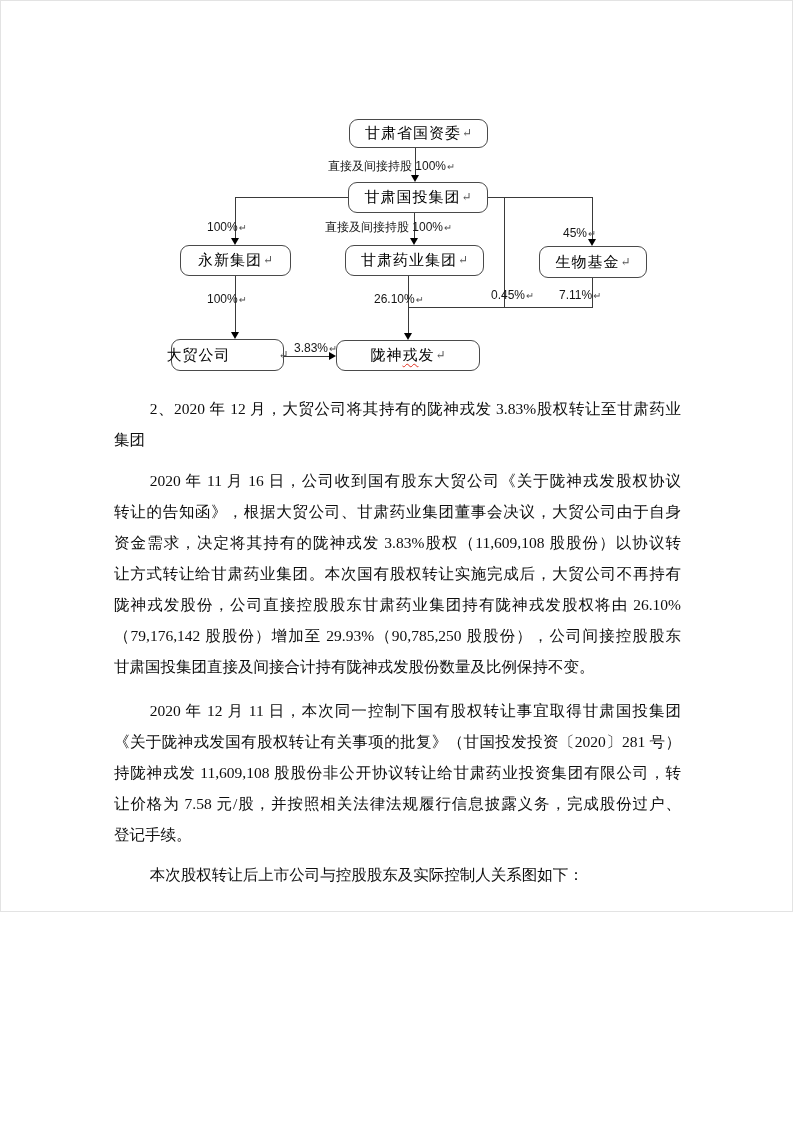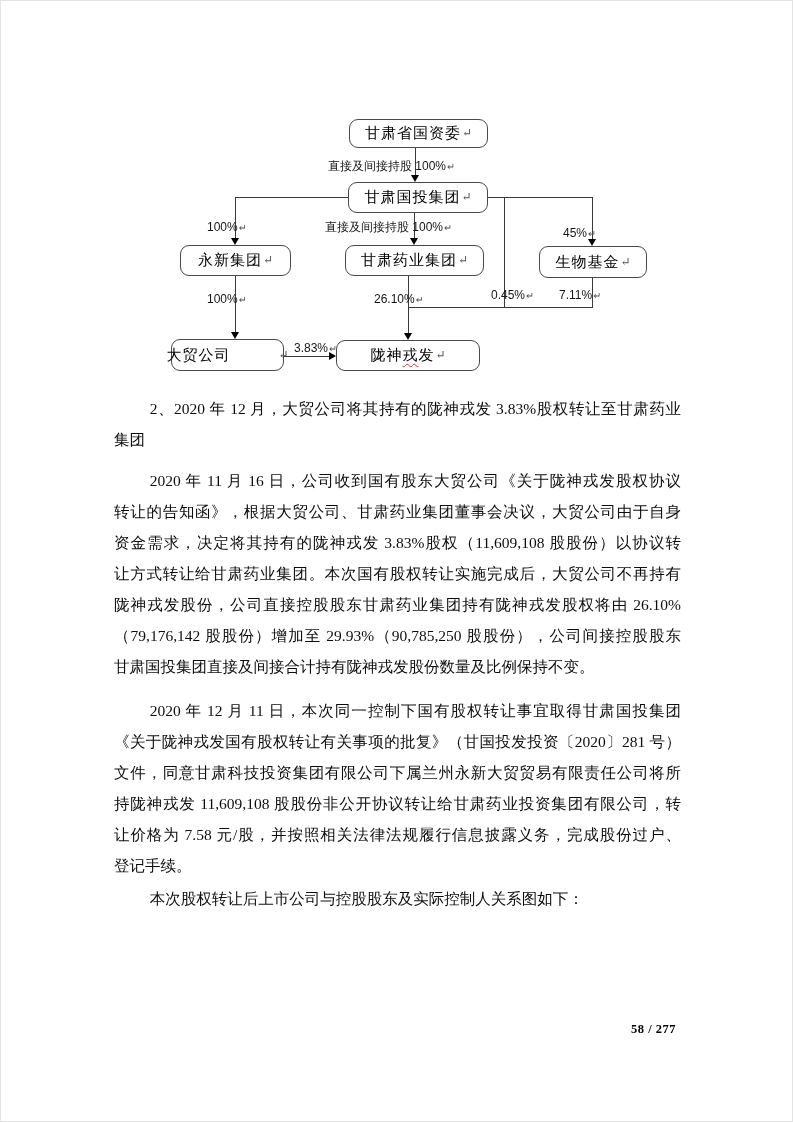--- a/index.html
+++ b/index.html
@@ -1,19 +1,19 @@
 <!DOCTYPE html>
 <html><head>
 <meta charset="utf-8">
 <style>
   * { margin:0; padding:0; box-sizing:border-box; }
   html,body { background:#ffffff; }
   body { font-family:"Liberation Serif","DejaVu Serif",serif; }
   .page {
-    position:relative; width:793px; height:1122px; background:#fff;
+    position:relative; width:793px; height:912px; background:#fff;
     border:1px solid #e3e3e3; overflow:hidden; margin:0 auto;
     color:#111;
   }
 
   
   .diagram { position:absolute; left:0; top:0; width:793px; height:395px; }
   .node {
     position:absolute; border:1.4px solid #4a4a4a; border-radius:9px;
     background:#fff; display:flex; align-items:center; justify-content:center;
     font-size:15px; letter-spacing:1px; color:#000; white-space:nowrap;
@@ -40,21 +40,21 @@
     position:absolute; font-size:12px; color:#151515; white-space:nowrap;
     font-family:Liberation Sans, sans-serif;
   }
 
   
   .text-area { position:absolute; left:113px; top:392px; width:567px;
     font-size:15.5px; color:#0d0d0d; }
   .para { margin:0; }
   .para.gap-a { margin-bottom:10px; }
   .para.gap-b { margin-bottom:13px; }
-  .para.gap-c { margin-bottom:2px; }
+  .para.gap-c { margin-bottom:9px; }
   .tl { height:31px; line-height:31px; white-space:nowrap; }
   .tl.fill { white-space:normal; text-align:justify; text-align-last:justify; height:31px; overflow:hidden; }
   .tl.ind { text-indent:2.3em; }
 
   
   .page-number {
     position:absolute; left:630px; top:1021px; font-size:12.5px;
     font-weight:bold; color:#000; letter-spacing:0.5px;
   }
 </style>
@@ -166,21 +166,20 @@
       <div class="tl fill">资金需求，决定将其持有的陇神戎发 3.83%股权（11,609,108 股股份）以协议转</div>
       <div class="tl fill">让方式转让给甘肃药业集团。本次国有股权转让实施完成后，大贸公司不再持有</div>
       <div class="tl fill">陇神戎发股份，公司直接控股股东甘肃药业集团持有陇神戎发股权将由 26.10%</div>
       <div class="tl fill">（79,176,142 股股份）增加至 29.93%（90,785,250 股股份），公司间接控股股东</div>
       <div class="tl">甘肃国投集团直接及间接合计持有陇神戎发股份数量及比例保持不变。</div>
     </div>
 
     <div class="para gap-c">
       <div class="tl fill ind">2020 年 12 月 11 日，本次同一控制下国有股权转让事宜取得甘肃国投集团</div>
       <div class="tl fill">《关于陇神戎发国有股权转让有关事项的批复》（甘国投发投资〔2020〕281 号）</div>
-      <div class="tl fill">文件，同意甘肃科技投资集团有限公司下属兰州永新大贸贸易有限责任公司将所</div>
       <div class="tl fill">持陇神戎发 11,609,108 股股份非公开协议转让给甘肃药业投资集团有限公司，转</div>
       <div class="tl fill">让价格为 7.58 元/股，并按照相关法律法规履行信息披露义务，完成股份过户、</div>
       <div class="tl">登记手续。</div>
     </div>
 
     <div class="para">
       <div class="tl ind">本次股权转让后上市公司与控股股东及实际控制人关系图如下：</div>
     </div>
 
   </div>

